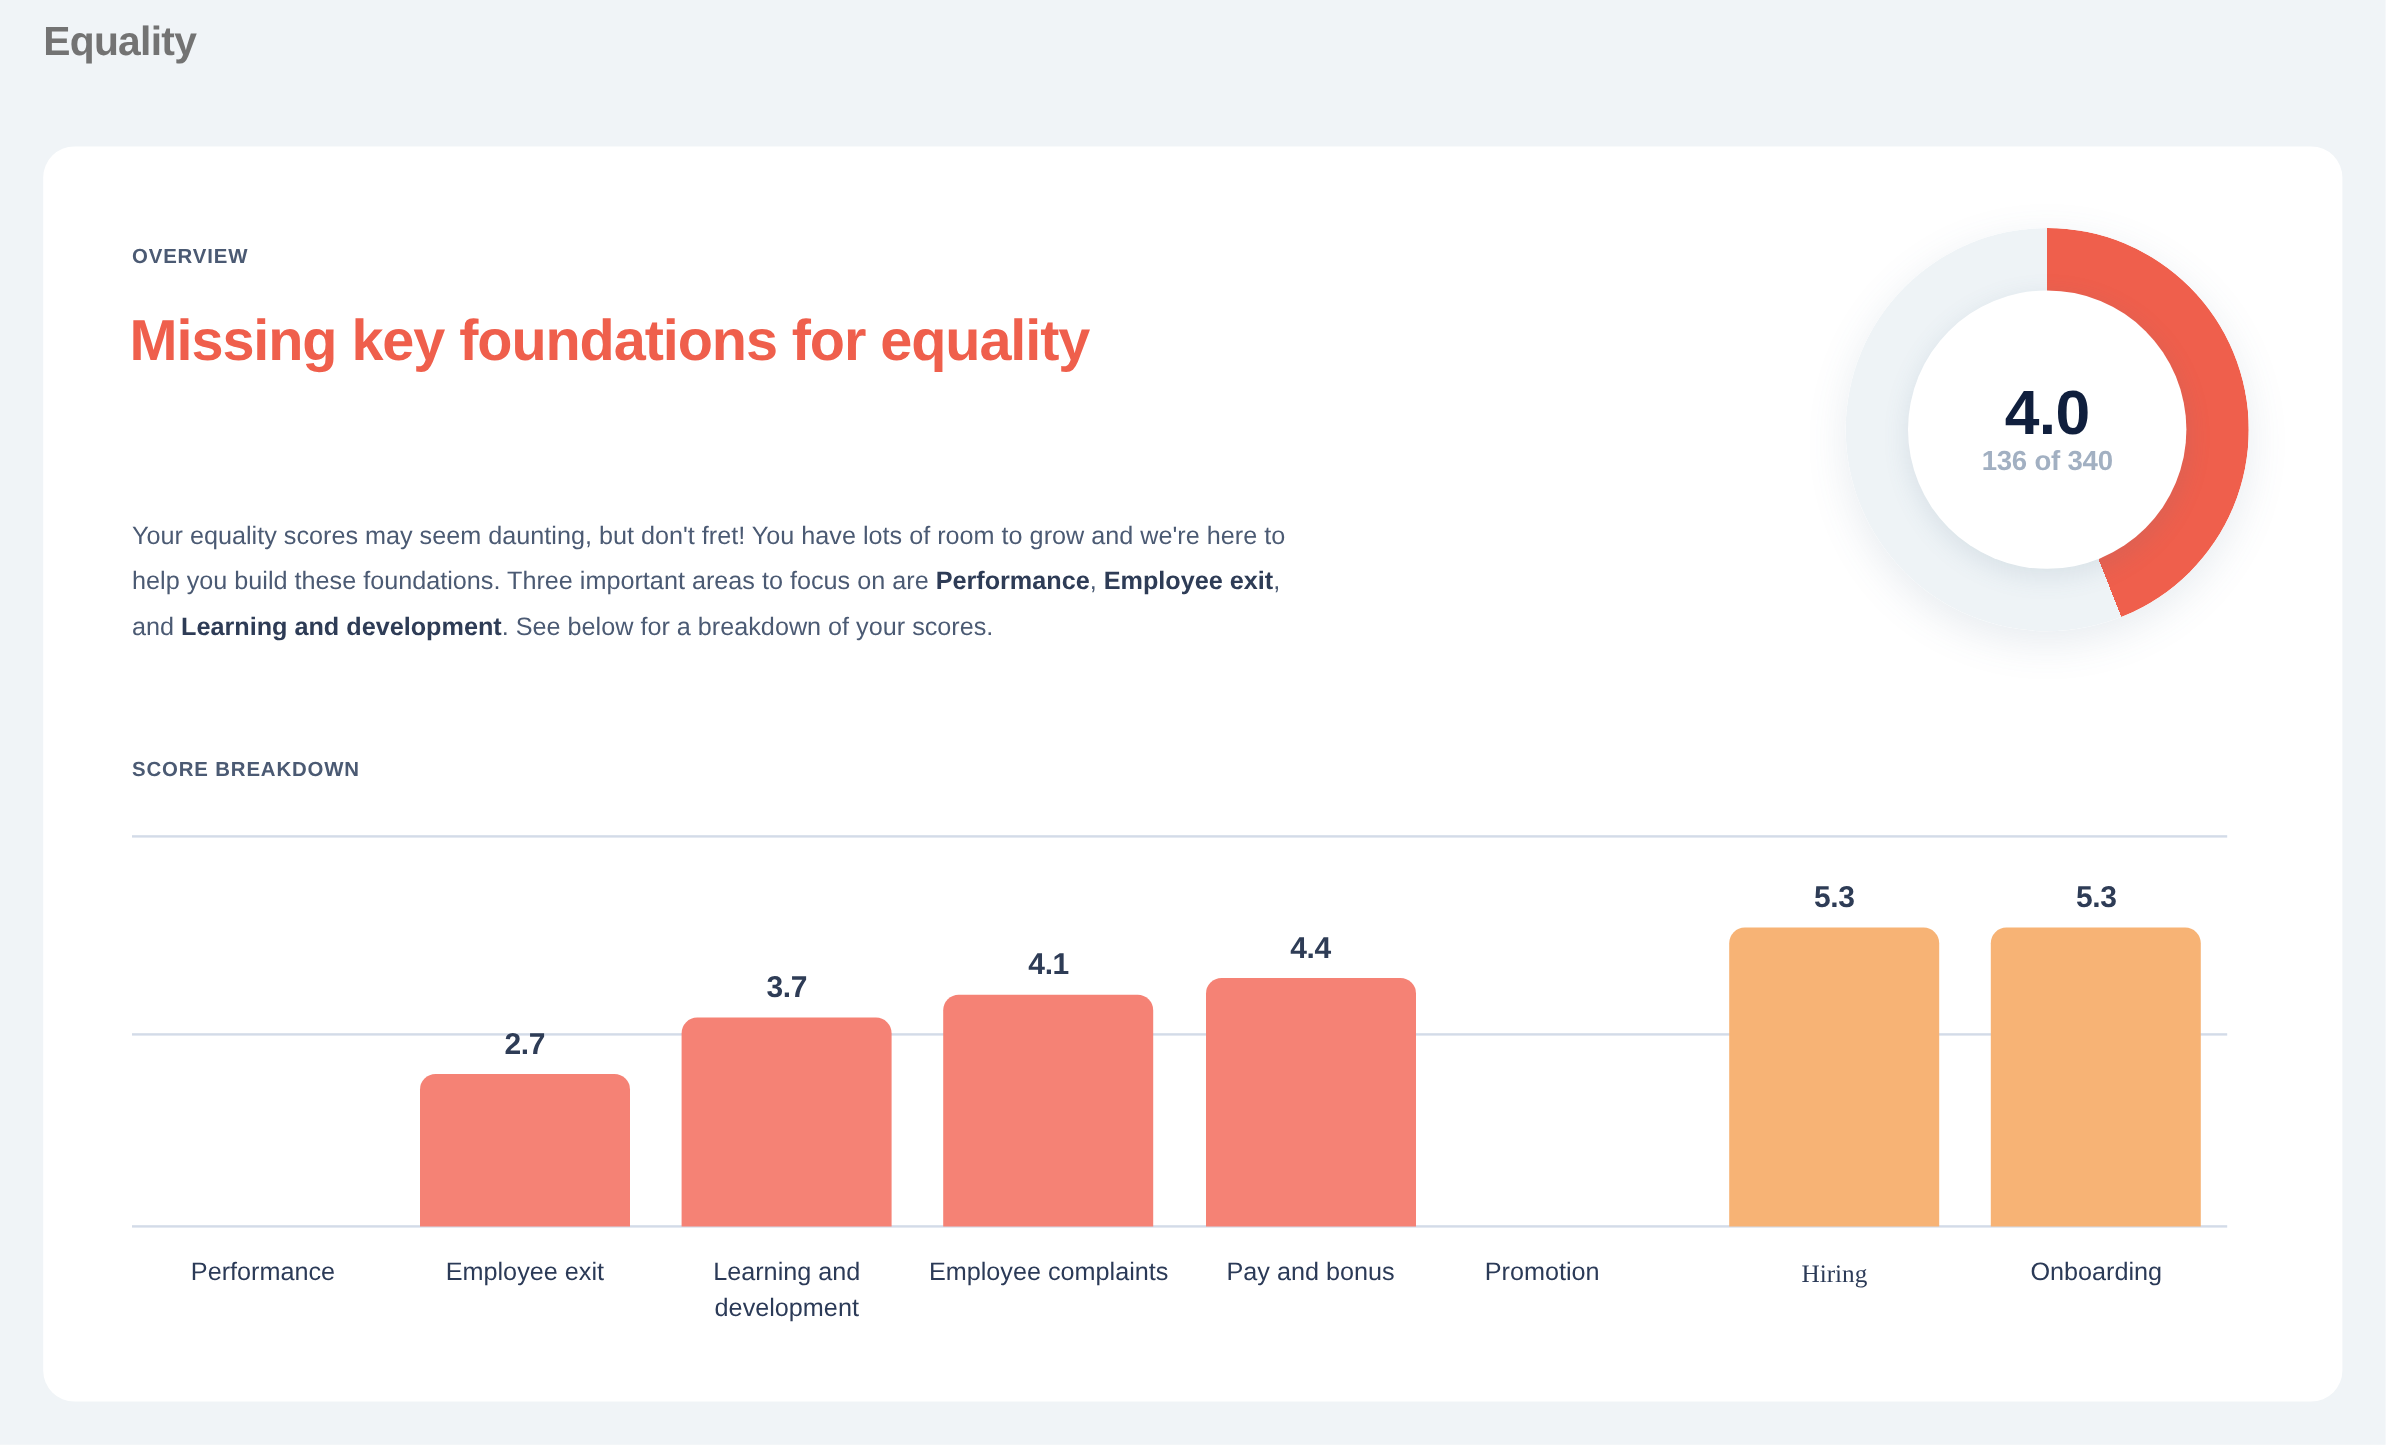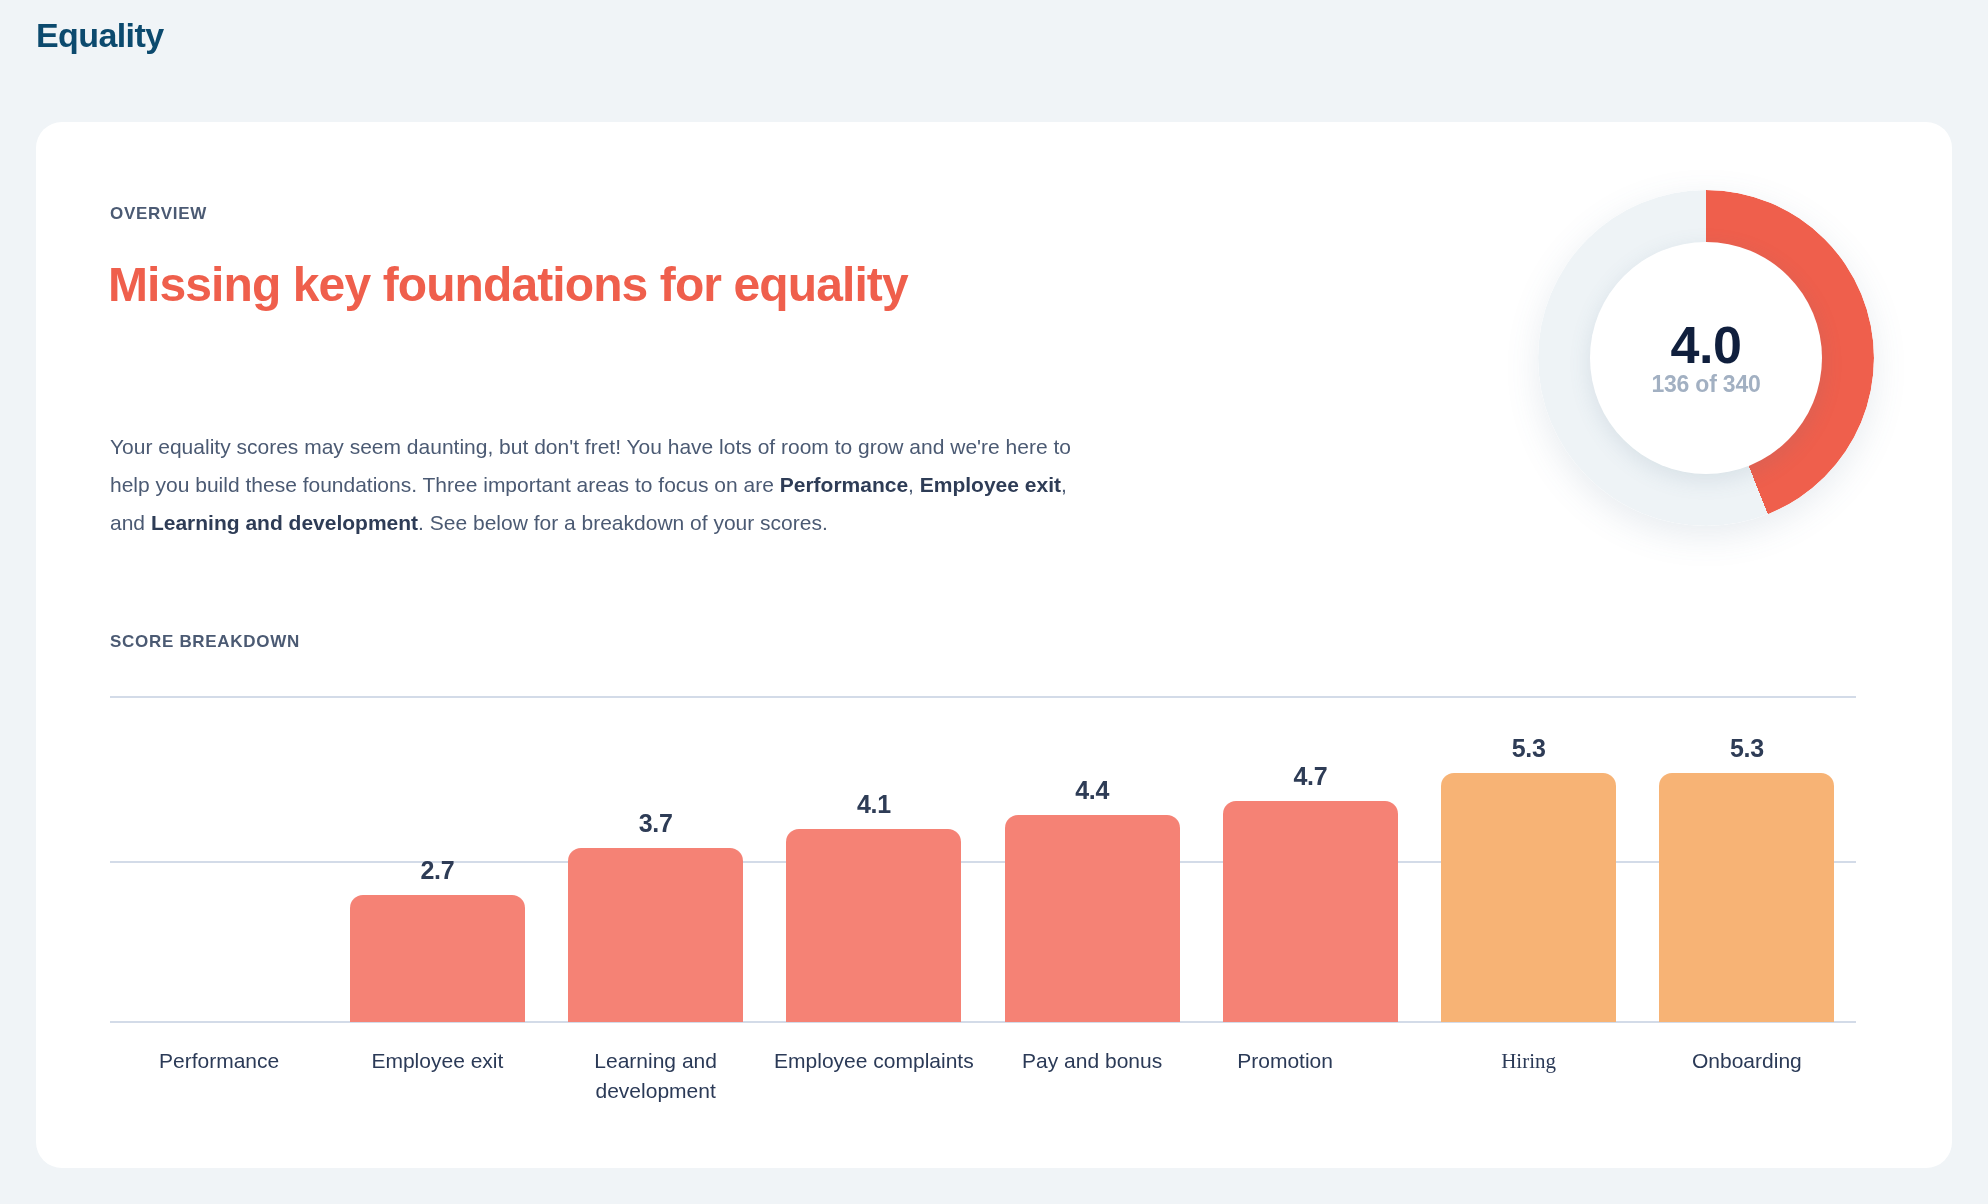--- a/index.html
+++ b/index.html
@@ -18,21 +18,21 @@
   }
 
   
   .page-title {
     position: absolute;
     left: 36px;
     top: 16px;
     font-size: 34px;
     font-weight: bold;
     letter-spacing: -0.6px;
-    color: #0c4a6e;
+    color: #737373;
   }
 
   
   .card {
     position: absolute;
     left: 36px;
     top: 122px;
     width: 1916px;
     height: 1046px;
     background: #ffffff;
@@ -222,24 +222,20 @@
       <div class="bar-value" style="bottom: 183.9px;">3.7</div>
     </div>
     <div class="bar-col" style="left: 676.375px; width: 175px;">
       <div class="bar" style="height: 192.7px; background: rgb(245, 130, 117);"></div>
       <div class="bar-value" style="bottom: 202.7px;">4.1</div>
     </div>
     <div class="bar-col" style="left: 894.625px; width: 175px;">
       <div class="bar" style="height: 206.8px; background: rgb(245, 130, 117);"></div>
       <div class="bar-value" style="bottom: 216.8px;">4.4</div>
     </div>
-    <div class="bar-col" style="left: 1112.88px; width: 175px;">
-      <div class="bar" style="height: 220.9px; background: rgb(245, 130, 117);"></div>
-      <div class="bar-value" style="bottom: 230.9px;">4.7</div>
-    </div>
     <div class="bar-col" style="left: 1331.12px; width: 175px;">
       <div class="bar" style="height: 249.1px; background: rgb(247, 179, 117);"></div>
       <div class="bar-value" style="bottom: 259.1px;">5.3</div>
     </div>
     <div class="bar-col" style="left: 1549.38px; width: 175px;">
       <div class="bar" style="height: 249.1px; background: rgb(247, 179, 117);"></div>
       <div class="bar-value" style="bottom: 259.1px;">5.3</div>
     </div>
   </div>
 <div class="x-labels" id="x-labels">

